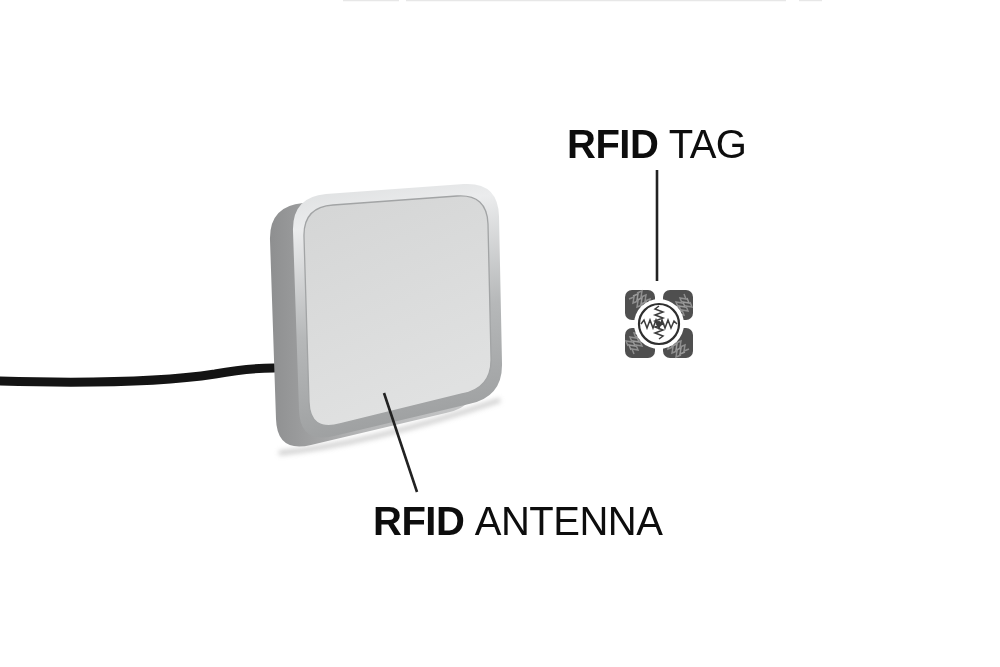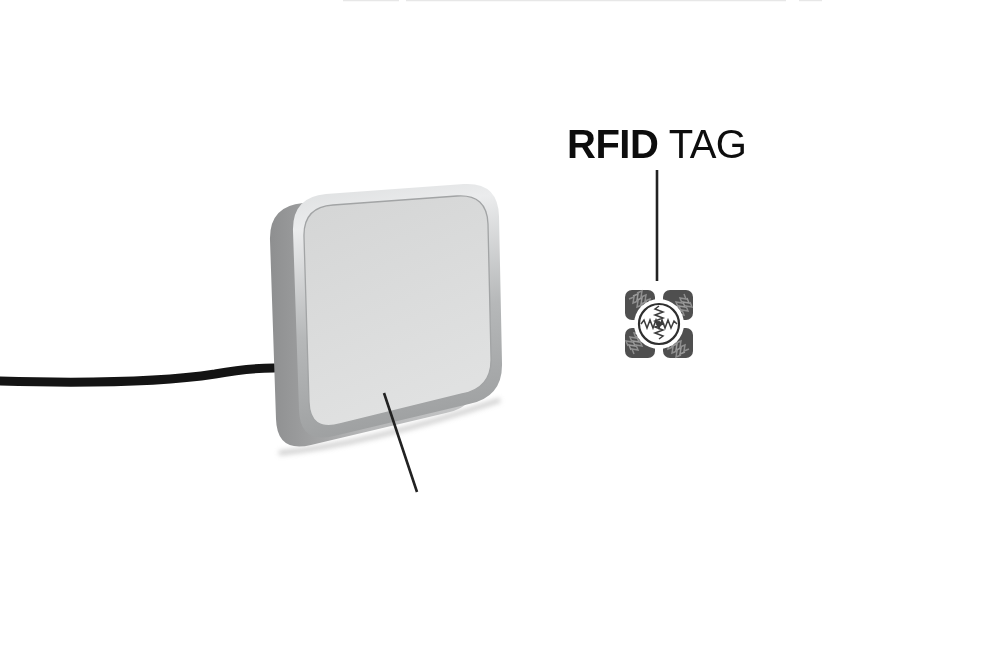--- a/index.html
+++ b/index.html
@@ -97,14 +97,17 @@
       <path d="M641,324 L644,320 L647,328 L650,320 L653,328 L656,320 L659,328
                L662,320 L665,328 L668,320 L671,328 L674,321 L677,324" fill="none" stroke-width="1.5" stroke="#3c3c3c"></path>
       <rect x="656.5" y="321.5" width="5" height="5" transform="rotate(45 659 324)" fill="#3c3c3c"></rect>
     </g>
   </svg>
 
   <div class="diagram-label tag-label">
     <span class="lbl-bold">RFID</span><span class="lbl-reg">TAG</span>
   </div>
 
+  <div class="diagram-label antenna-label">
+    <span class="lbl-bold">RFID</span><span class="lbl-reg">ANTENNA</span>
+  </div>
 
 </div>
 
 </body></html>

